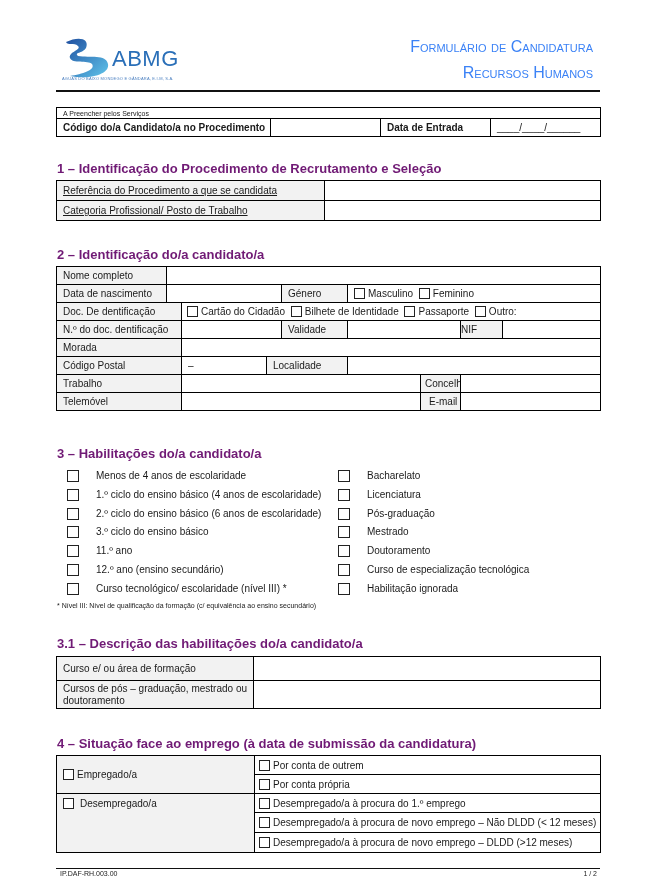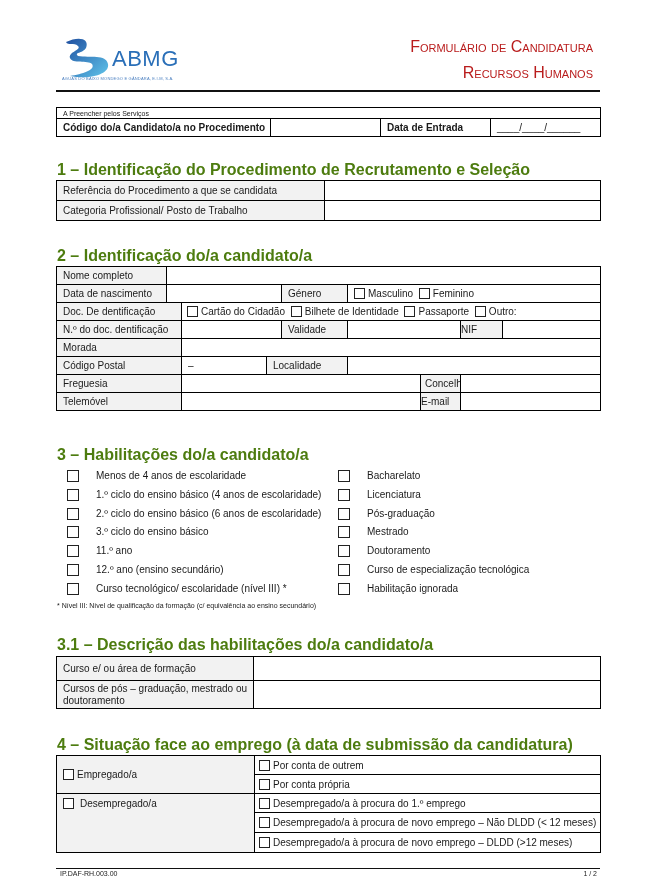--- a/index.html
+++ b/index.html
@@ -5,32 +5,32 @@
     * { box-sizing: border-box; margin: 0; padding: 0; }
     html, body { width: 655px; height: 878px; background: #ffffff; overflow: hidden; }
     body { position: relative; font-family: "Liberation Sans", sans-serif; color: #1a1a1a; font-size: 10px; }
 
     .abs { position: absolute; }
 
     
     .logo { left: 60px; top: 36px; width: 130px; height: 50px; }
     .logo-text { position: absolute; left: 52px; top: 10px; font-weight: normal; font-size: 22px; color: #2a6fb8; letter-spacing: 0.5px; }
     .logo-sub { position: absolute; left: 2px; top: 40px; font-size: 4px; color: #4a7fc0; white-space: nowrap; letter-spacing: 0.2px; }
-    .title1, .title2 { right: 62px; font-size: 16px; font-variant: small-caps; color: #b91c1c; white-space: nowrap; }
+    .title1, .title2 { right: 62px; font-size: 16px; font-variant: small-caps; color: #3b82f6; white-space: nowrap; }
     .title1 { top: 38px; }
     .title2 { top: 64px; }
     .header-rule { left: 56px; top: 90px; width: 544px; height: 2px; background: #111; }
 
     table { border-collapse: collapse; position: absolute; table-layout: fixed; }
     td { border: 1px solid #000; padding: 0 6px; font-size: 10px; height: 18px; vertical-align: middle; white-space: nowrap; overflow: hidden; }
     td.lbl { background: #f2f2f2; }
     td.bold { font-weight: bold; }
     td.center { }
 
-    .section-title { left: 57px; font-weight: bold; font-size: 16px; color: #4d7c0f; white-space: nowrap; text-align: center; }
+    .section-title { left: 57px; font-weight: bold; font-size: 13px; color: #701a75; white-space: nowrap; text-align: center; }
 
     .cb { display: inline-block; width: 11px; height: 11px; border: 1px solid #222; vertical-align: -2px; margin-right: 3px; background: #fff; }
 
     .qual-item { position: absolute; font-size: 10px; white-space: nowrap; }
     .qual-item .cb { width: 12px; height: 12px; margin-right: 0; position: absolute; left: 0; top: 0; }
     .qual-item .qlabel { position: absolute; left: 29px; top: 0; }
 
     .footnote { left: 57px; top: 602px; font-size: 7px; white-space: nowrap; }
     .footer-rule { left: 56px; top: 868px; width: 544px; height: 1px; background: #111; }
     .footer-code { left: 60px; top: 870px; font-size: 7px; }
@@ -70,21 +70,21 @@
   <tr>
     <td class="bold" style="height:17px;">Código do/a Candidato/a no Procedimento</td>
     <td></td>
     <td class="bold">Data de Entrada</td>
     <td class="center">____/____/______</td>
   </tr>
 </tbody>
   </table>
 
 <div class="abs section-title" style="top:161px;">1 – Identificação do Procedimento de Recrutamento e Seleção</div>
-<table style="left:56px; top:180px; width:544px;">
+<table style="left:56px; top:180px; width:544px;text-decoration:underline;">
   <colgroup>
       <col style="width:268px">
       <col style="width:276px">
     </colgroup>
   <tbody>
       <tr>
     <td class="lbl" style="height:20px;">Referência do Procedimento a que se candidata</td>
     <td></td>
   </tr>
   <tr>
@@ -143,29 +143,29 @@
     <td colspan="2" class="lbl">Morada</td>
     <td colspan="8"></td>
   </tr>
   <tr>
     <td colspan="2" class="lbl">Código Postal</td>
     <td colspan="1" class="center">–</td>
     <td colspan="2" class="lbl">Localidade</td>
     <td colspan="5"></td>
   </tr>
   <tr>
-    <td colspan="2" class="lbl">Freguesia</td>
+    <td colspan="2" class="lbl">Trabalho</td>
     <td colspan="4"></td>
     <td colspan="1" class="lbl" style="padding-left:4px">Concelho</td>
     <td colspan="3"></td>
   </tr>
   <tr>
     <td colspan="2" class="lbl">Telemóvel</td>
     <td colspan="4"></td>
-    <td colspan="1" class="lbl" style="padding-left:0">E-mail</td>
+    <td colspan="1" class="lbl" style="padding-left:8px">E-mail</td>
     <td colspan="3"></td>
   </tr>
 </tbody>
   </table>
 
 <div class="abs section-title" style="top:446px;">3 – Habilitações do/a candidato/a</div>
 <div>
   <div class="qual-item" style="left:67px; top:470px;">
       <span class="cb"></span>
       <span class="qlabel">Menos de 4 anos de escolaridade</span>

